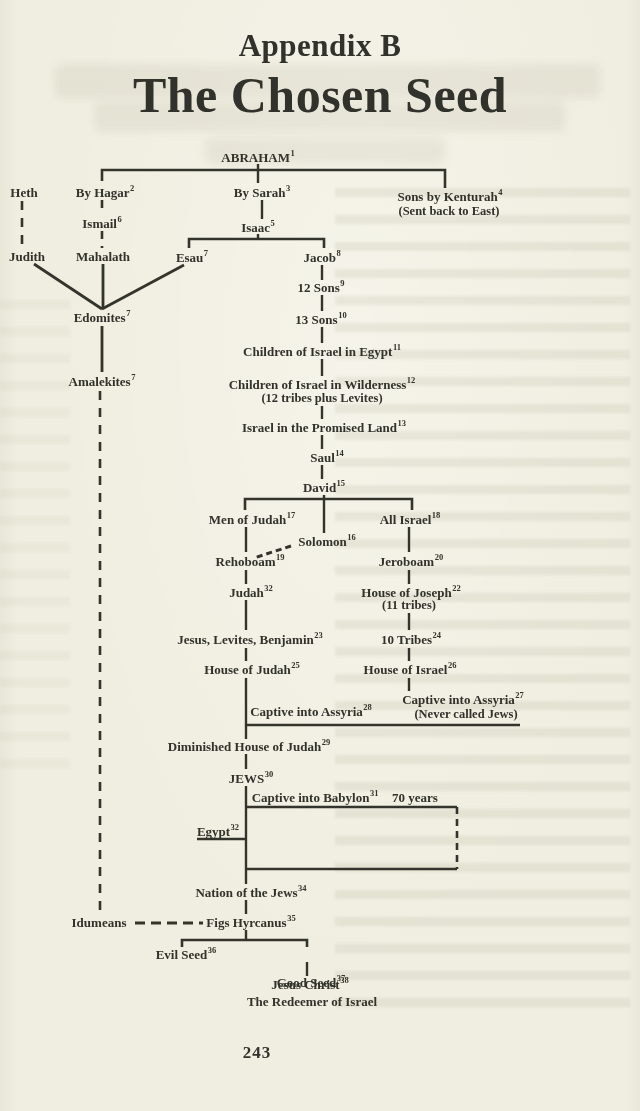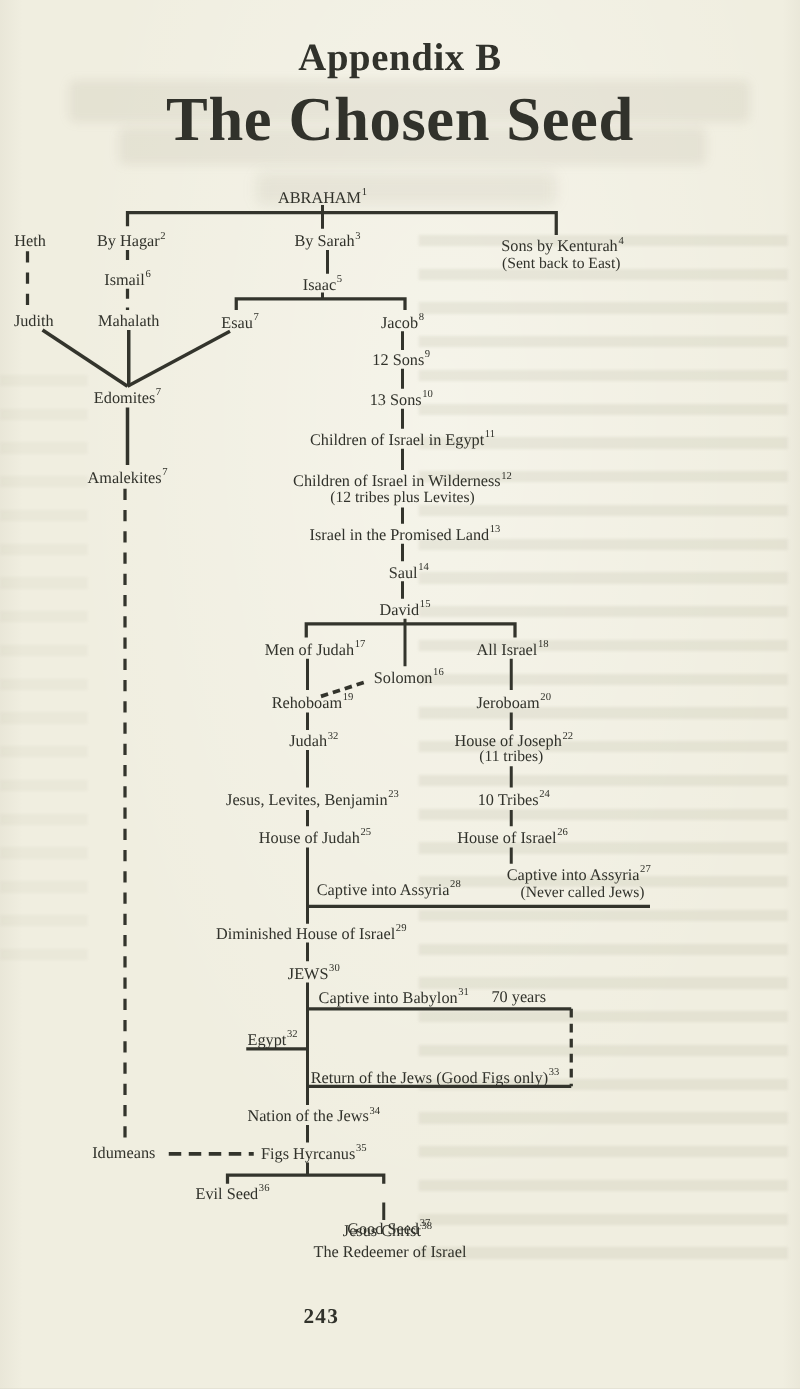--- a/index.html
+++ b/index.html
@@ -23,21 +23,21 @@
     filter:blur(1.4px);border-radius:0;
   }
   .hdr{position:absolute;left:0;width:100%;text-align:center;font-weight:bold;}
   .appendix{top:28px;font-size:31px;letter-spacing:.5px;}
   .title{top:66px;font-size:50px;letter-spacing:.5px;font-family:Liberation Serif, serif;}
   svg.tree{position:absolute;left:0;top:0;}
   .n{
     position:absolute;
     transform:translate(-50%,-50%);
     white-space:nowrap;
-    font-weight:normal;
+    font-weight:bold;
     font-size:13px;
     line-height:1;
   }
   .n sup{font-size:8.5px;position:relative;top:-1px;margin-left:.5px;}
   .note{font-size:12.5px;}
   .pageno{
     position:absolute;left:257px;top:1053px;
     transform:translate(-50%,-50%);
     font-size:17px;font-weight:bold;letter-spacing:1px;
   }
@@ -140,26 +140,25 @@
   <div class="n" style="left:251px;top:592px"><span>Judah</span><sup>32</sup></div>
   <div class="n" style="left:411px;top:592px"><span>House of Joseph</span><sup>22</sup></div>
   <div class="n note" style="left:409px;top:605px"><span>(11 tribes)</span></div>
   <div class="n" style="left:250px;top:639px"><span>Jesus, Levites, Benjamin</span><sup>23</sup></div>
   <div class="n" style="left:411px;top:639px"><span>10 Tribes</span><sup>24</sup></div>
   <div class="n" style="left:252px;top:669px"><span>House of Judah</span><sup>25</sup></div>
   <div class="n" style="left:410px;top:669px"><span>House of Israel</span><sup>26</sup></div>
   <div class="n" style="left:463px;top:699px"><span>Captive into Assyria</span><sup>27</sup></div>
   <div class="n note" style="left:466px;top:714px"><span>(Never called Jews)</span></div>
   <div class="n" style="left:311px;top:711px"><span>Captive into Assyria</span><sup>28</sup></div>
-  <div class="n" style="left:249px;top:746px"><span>Diminished House of Israel</span><sup>29</sup></div>
+  <div class="n" style="left:249px;top:746px"><span>Diminished House of Judah</span><sup>29</sup></div>
   <div class="n" style="left:251px;top:778px"><span>JEWS</span><sup>30</sup></div>
   <div class="n" style="left:315px;top:797px"><span>Captive into Babylon</span><sup>31</sup></div>
   <div class="n" style="left:415px;top:797px"><span>70 years</span></div>
   <div class="n" style="left:218px;top:831px"><span>Egypt</span><sup>32</sup></div>
-  <div class="n" style="left:348px;top:861px"><span>Return of the Jews (Good Figs only)</span><sup>33</sup></div>
   <div class="n" style="left:251px;top:892px"><span>Nation of the Jews</span><sup>34</sup></div>
   <div class="n" style="left:99px;top:922px"><span>Idumeans</span></div>
   <div class="n" style="left:251px;top:922px"><span>Figs Hyrcanus</span><sup>35</sup></div>
   <div class="n" style="left:186px;top:954px"><span>Evil Seed</span><sup>36</sup></div>
   <div class="n" style="left:311px;top:982px"><span>Good Seed</span><sup>37</sup></div>
   <div class="n" style="left:310px;top:984px"><span>Jesus Christ</span><sup>38</sup></div>
   <div class="n" style="left:312px;top:1001px"><span>The Redeemer of Israel</span></div>
 
   <div class="pageno">243</div>
 </div>

